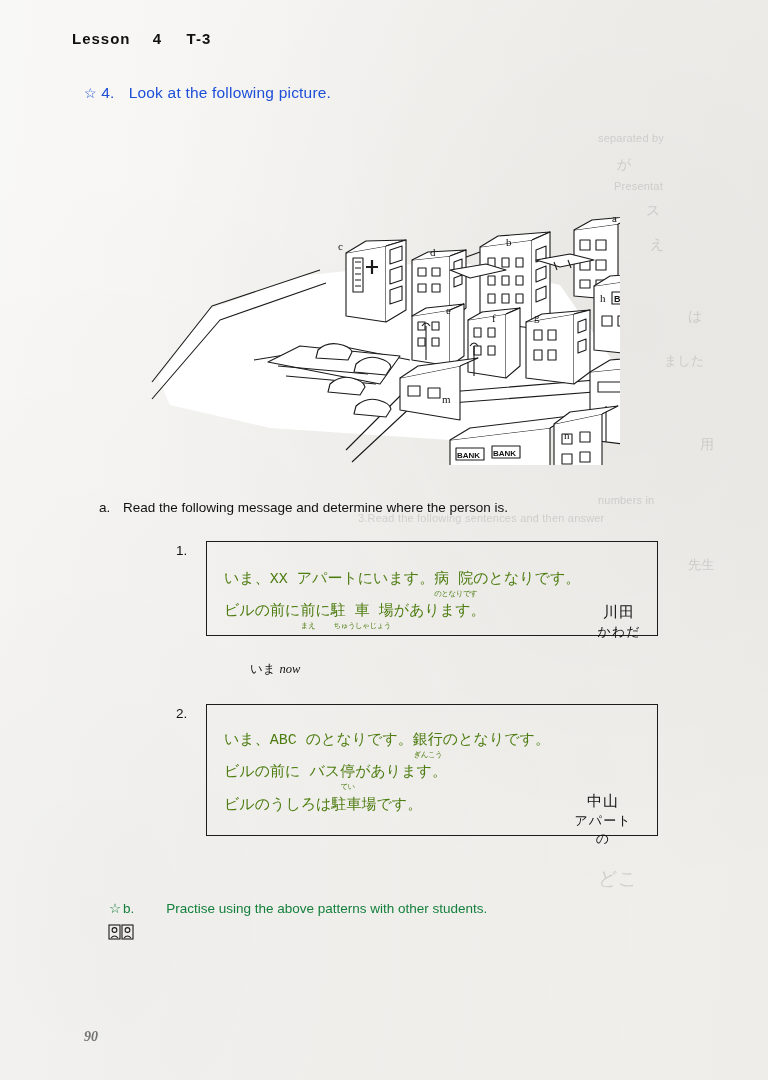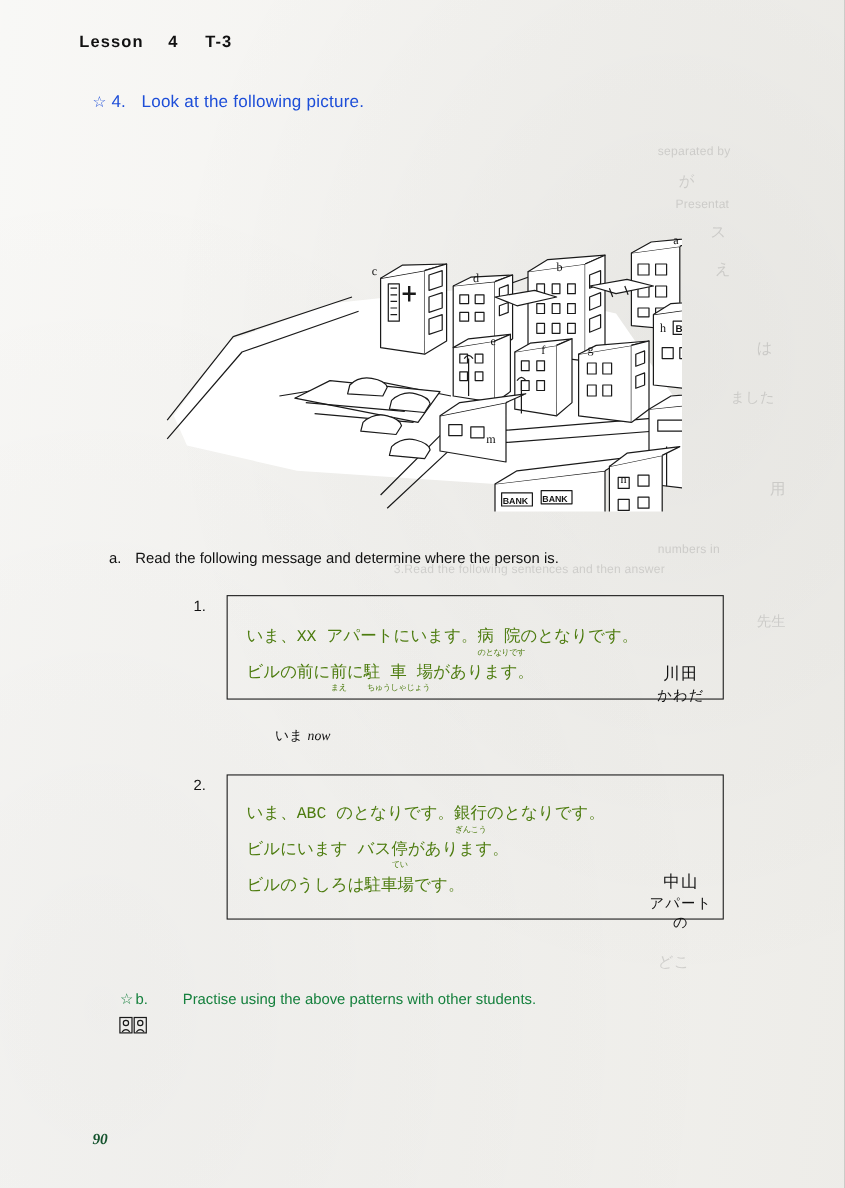--- a/index.html
+++ b/index.html
@@ -160,21 +160,21 @@
   }
 
   .page-num {
     position: absolute;
     left: 84px;
     top: 1029px;
     font-size: 14px;
     font-weight: bold;
     font-style: italic;
     font-family: "Liberation Serif", serif;
-    color: #14532d;
+    color: #737373;
   }
 
   svg { display: block; }
   .let {
     font-family: "Liberation Serif", serif;
     font-size: 11px;
     fill: #111;
   }
 </style>
 </head>
@@ -186,21 +186,21 @@
   <div class="ghost" style="left:617px; top:156px; font-size:14px;">が</div>
   <div class="ghost" style="left:614px; top:180px;">Presentat</div>
   <div class="ghost" style="left:646px; top:202px; font-size:14px;">ス</div>
   <div class="ghost" style="left:650px; top:236px; font-size:14px;">え</div>
   <div class="ghost" style="left:688px; top:308px; font-size:14px;">は</div>
   <div class="ghost" style="left:664px; top:352px; font-size:13px;">ました</div>
   <div class="ghost" style="left:700px; top:436px; font-size:14px;">用</div>
   <div class="ghost" style="left:598px; top:494px;">numbers in</div>
   <div class="ghost" style="left:358px; top:512px;">3.Read the following sentences and then answer</div>
   <div class="ghost" style="left:688px; top:556px; font-size:13px;">先生</div>
-  <div class="ghost" style="left:598px; top:866px; font-size:14px;">どこ</div>
+  <div class="ghost" style="left:598px; top:866px; font-size:19px;">どこ</div>
 
   <div class="content">
 
     <div class="header">
       <span>Lesson</span>
       <span style="display:inline-block;width:12px"></span>
       <span>4</span>
       <span style="display:inline-block;width:14px"></span>
       <span>T-3</span>
     </div>
@@ -383,26 +383,26 @@
 
     <div class="item" style="top:706px; left:176px; width:470px;">
       <span class="item-num">2.</span>
       <div class="box" style="left:30px; top:-2px; width:450px; height:130px;"></div>
 
       <div class="jp" style="position:absolute; left:48px; top:24px; font-size:15px;">
         <span>いま、ABC のとなりです。</span><span class="ruby"><span class="rb">銀行</span><span class="rt">ぎんこう</span></span><span>のとなりです。</span>
       </div>
 
       <div class="jp" style="position:absolute; left:48px; top:56px; font-size:15px;">
-        <span>ビルにいます バス</span><span class="ruby"><span class="rb">停</span><span class="rt">てい</span></span><span>があります。</span>
+        <span>ビルの前に バス</span><span class="ruby"><span class="rb">停</span><span class="rt">てい</span></span><span>があります。</span>
       </div>
 
       <div class="jp" style="position:absolute; left:48px; top:89px; font-size:15px;">ビルのうしろは駐車場です。</div>
 
-      <div class="signature" style="left:408px; top:86px; width:70px;">
+      <div class="signature" style="left:392px; top:86px; width:70px;">
         <div class="name">中山</div>
         <div class="read">アパートの</div>
       </div>
     </div>
 
     <div class="sec-b">
       <span class="star">☆</span><span>b.</span>
       <span class="txt">Practise using the above patterns with other students.</span>
     </div>
 

